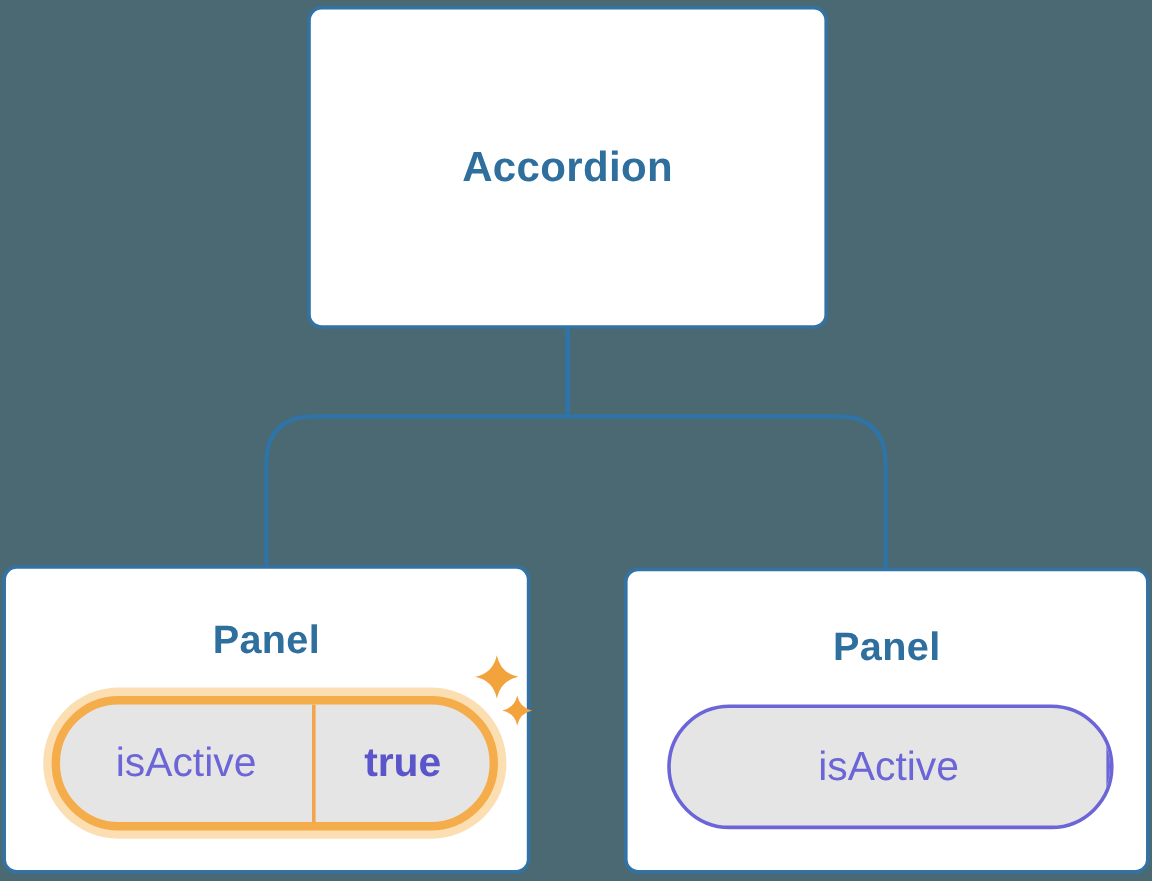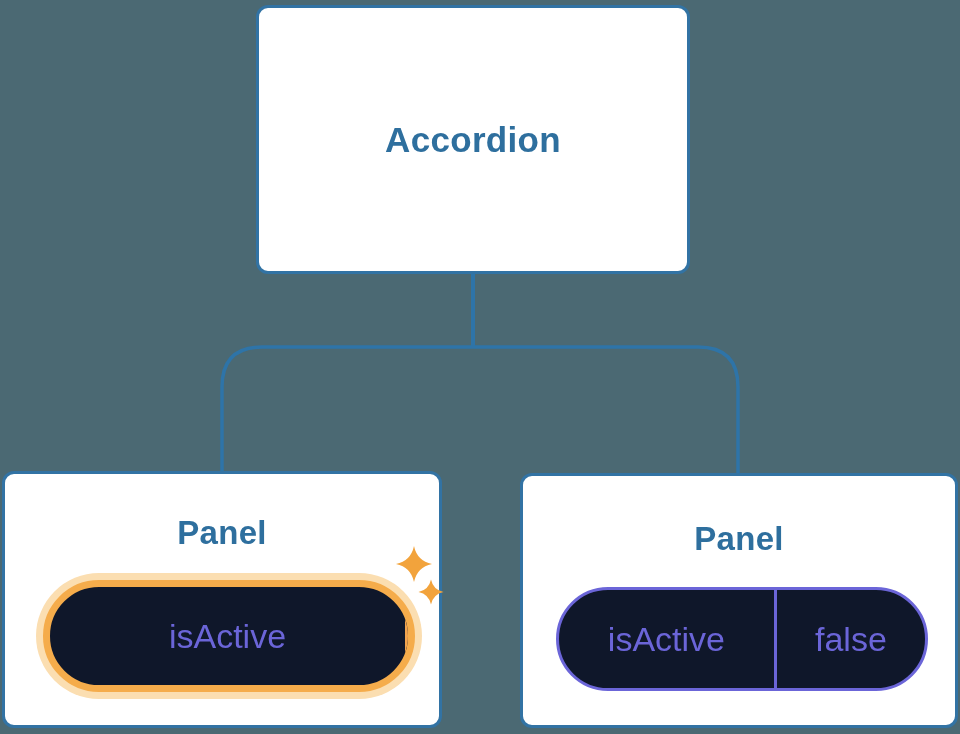--- a/index.html
+++ b/index.html
@@ -34,21 +34,21 @@
   }
   .card-panel-left{left:2px;top:471px;width:440px;height:257px;}
   .card-panel-right{left:520px;top:473px;width:438px;height:255px;}
   .panel-title{
     position:absolute;left:0;right:0;text-align:center;
     color:var(--title);font-size:33px;font-weight:600;letter-spacing:.3px;
   }
   .card-panel-left .panel-title{top:40px;}
   .card-panel-right .panel-title{top:44px;}
   .pill{
-    position:absolute;box-sizing:border-box;background:#0f172a;
+    position:absolute;box-sizing:border-box;background:#e5e5e5;
     border-radius:999px;display:flex;align-items:stretch;overflow:hidden;text-align:right;
   }
   .pill-active{
     left:38px;top:106px;width:372px;height:112px;
     border:7px solid var(--orange);
     box-shadow:0 0 0 7px var(--orange-glow);
   }
   .pill-inactive{
     left:33px;top:111px;width:372px;height:104px;
     border:3px solid var(--purple);
@@ -76,29 +76,29 @@
 <div class="card card-accordion">
   <span class="node-label">Accordion</span>
 </div>
 
 <div class="card card-panel-left">
   <div class="panel-title">Panel</div>
 
   <div class="pill pill-active">
     <span class="pill-seg seg-name">isActive</span>
     <span class="pill-divider"></span>
+    <span class="pill-seg seg-value">true</span>
   </div>
 
   <svg class="sparkles" viewBox="0 0 72 72" xmlns="http://www.w3.org/2000/svg" fill="#F2A33C">
     <path d="M31 1 Q34.2 16 49 19 Q34.2 22 31 37 Q27.8 22 13 19 Q27.8 16 31 1 Z"></path>
     <path d="M48 34.5 Q50.2 44.8 60.5 47 Q50.2 49.2 48 59.5 Q45.8 49.2 35.5 47 Q45.8 44.8 48 34.5 Z"></path>
   </svg>
 </div>
 
 <div class="card card-panel-right">
   <div class="panel-title">Panel</div>
 
   <div class="pill pill-inactive">
     <span class="pill-seg seg-name">isActive</span>
     <span class="pill-divider"></span>
-    <span class="pill-seg seg-value">false</span>
   </div>
 </div>
 
 </body></html>

